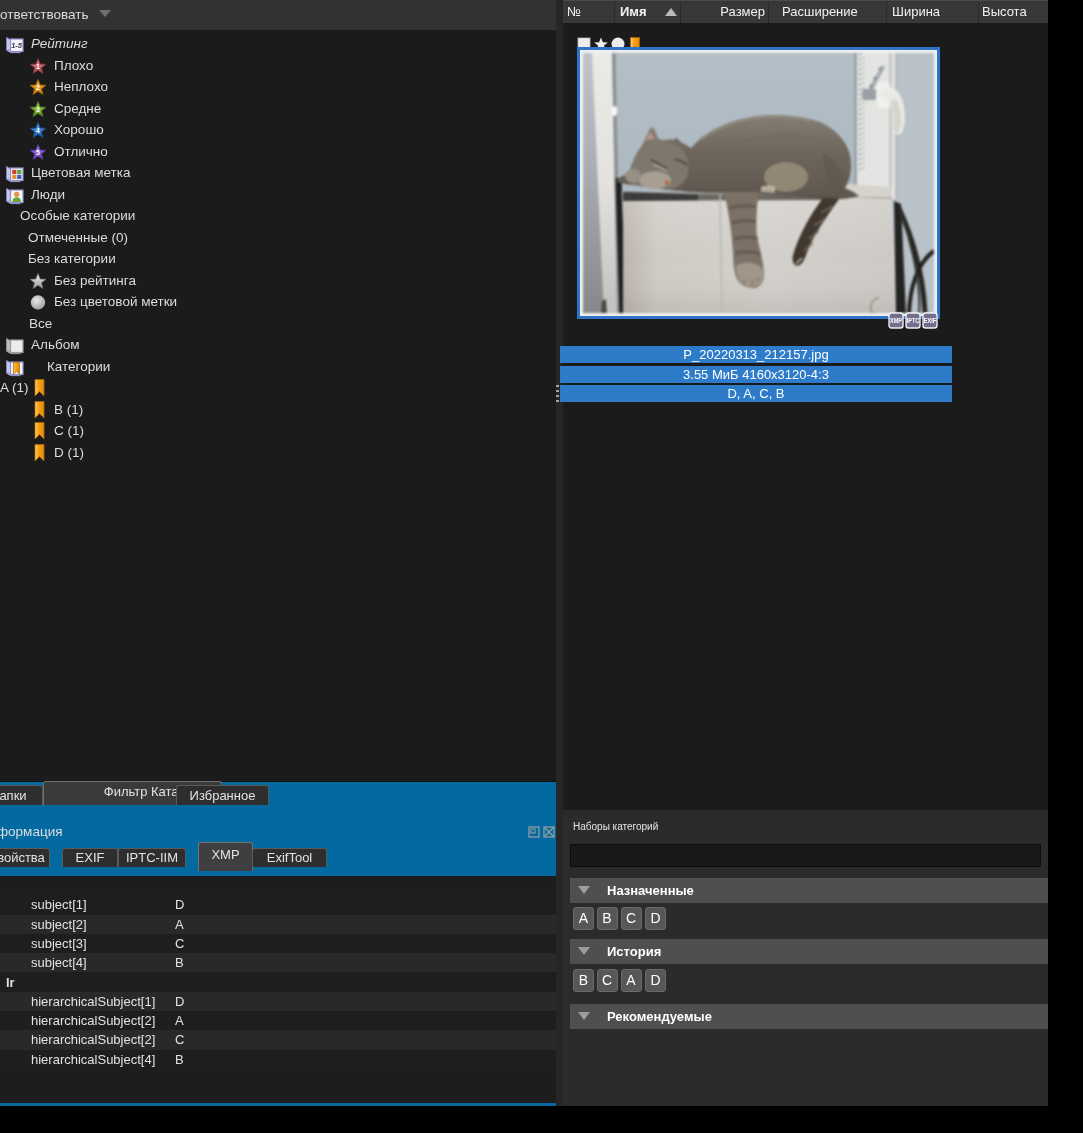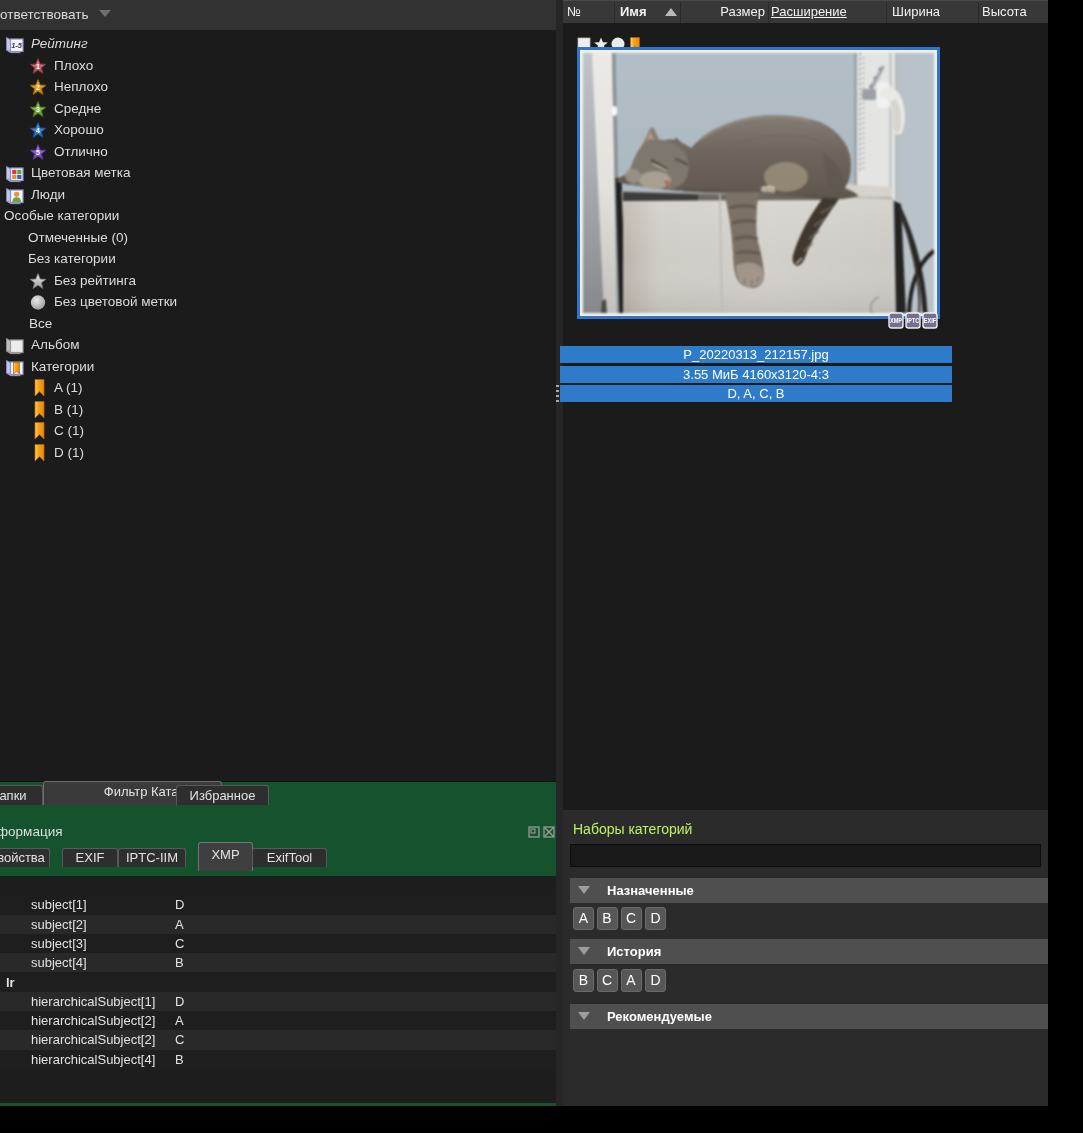--- a/index.html
+++ b/index.html
@@ -17,21 +17,21 @@
 #rtop{left:563px;top:0;width:485px;height:810px;background:#1b1b1b;}
 #rhead{position:absolute;left:0;top:0;width:485px;height:22px;background:#383838;border-top:1px solid #4a4a4a;}
 #rhead .c{position:absolute;top:0;height:22px;line-height:21px;color:#f2f2f2;font-size:13px;}
 #rhead .sep{position:absolute;top:1px;width:1px;height:21px;background:#2a2a2a;}
 
 #selbox{position:absolute;left:14px;top:47px;width:363px;height:272px;background:#2f74c8;}
 #selwhite{position:absolute;left:17px;top:50px;width:357px;height:266px;background:#f0f0f0;}
 #photo{position:absolute;left:20px;top:53px;width:351px;height:260px;filter:blur(0.8px);}
 .bar{position:absolute;left:-3px;width:392px;height:17px;background:#2e7cc9;color:#fff;font-size:13px;text-align:center;line-height:17px;}
 
-#lbot{left:0;top:781px;width:556px;height:325px;background:#14532d;}
+#lbot{left:0;top:781px;width:556px;height:325px;background:#0369a1;}
 .tab{position:absolute;background:#2e2e2e;border:1px solid #5a5a5a;border-bottom:none;border-radius:3px 3px 0 0;color:#e2e2e2;font-size:13px;text-align:center;}
 
 .irow{position:absolute;left:0;width:556px;height:19.3px;line-height:19.3px;font-size:13px;color:#e2e2e2;white-space:nowrap;}
 .irow.alt{background:#292929;}
 .irow.dark{background:#1e1e1e;}
 .irow b{position:absolute;left:6px;font-weight:bold;}
 .irow .k{position:absolute;left:31px;}
 .irow .v{position:absolute;left:175px;}
 
 #rbot{left:563px;top:810px;width:485px;height:296px;background:#2b2b2b;}
@@ -118,42 +118,42 @@
           <rect x="8.2" y="5.8" width="4.2" height="4.2" fill="#d43c30"></rect>
           <rect x="13.2" y="5.8" width="4.2" height="4.2" fill="#58a83a"></rect>
           <rect x="8.2" y="10.8" width="4.2" height="4.2" fill="#e8902a"></rect>
           <rect x="13.2" y="10.8" width="4.2" height="4.2" fill="#3a62c8"></rect>
         </svg><span style="margin-left:31px">Цветовая метка</span></div>
     <div class="trow" style="left:0;top:183.5px;"><svg style="left:4px" width="21" height="21" viewBox="0 0 21 21">
           <use href="#book"></use>
           <circle cx="12.7" cy="8.3" r="2.6" fill="#e8953a"></circle>
           <path d="M8.3 16 Q8.3 11.2 12.7 11.2 Q17.1 11.2 17.1 16 Z" fill="#68a83c"></path>
         </svg><span style="margin-left:31px">Люди</span></div>
-    <div class="trow" style="left:0;top:205px;"><span style="margin-left:4px">Особые категории</span></div>
+    <div class="trow" style="left:0;top:205px;"><span style="margin-left:20px">Особые категории</span></div>
     <div class="trow" style="left:0;top:226.5px;"><span style="margin-left:28px">Отмеченные (0)</span></div>
     <div class="trow" style="left:0;top:248px;text-align:right;"><span style="margin-left:28px">Без категории</span></div>
     <div class="trow" style="left:0;top:269.5px;"><svg style="left:29px" width="18" height="18" viewBox="0 0 18 18">
           <use href="#star" fill="url(#gs)" stroke="#787878" stroke-width="0.8"></use>
         </svg><span style="margin-left:54px">Без рейтинга</span></div>
     <div class="trow" style="left:0;top:291px;"><svg style="left:29px" width="18" height="18" viewBox="0 0 18 18">
           <circle cx="9" cy="9.5" r="7.2" fill="url(#gc)"></circle>
         </svg><span style="margin-left:54px">Без цветовой метки</span></div>
     <div class="trow" style="left:0;top:312.5px;"><span style="margin-left:29px">Все</span></div>
     <div class="trow" style="left:0;top:334px;"><svg style="left:4px" width="21" height="21" viewBox="0 0 21 21">
           <path d="M2.5 2.5 L7 5 L7 17.5 L2.5 15 Z" fill="#bcbcbc" stroke="#8a8a8a" stroke-width="1"></path>
           <path d="M2.5 15.2 L7 17.7 L16.5 17.7 L12.5 15.2 Z" fill="#cccccc" stroke="#8a8a8a" stroke-width="0.8"></path>
           <rect x="6.5" y="4" width="12.5" height="12.5" fill="#ececec" stroke="#9a9a9a" stroke-width="1.2"></rect>
         </svg><span style="margin-left:31px">Альбом</span></div>
-    <div class="trow" style="left:0;top:355.5px;"><svg style="left:4px" width="21" height="21" viewBox="0 0 21 21">
+    <div class="trow" style="left:0;top:355.5px;padding-left:16px;"><svg style="left:4px" width="21" height="21" viewBox="0 0 21 21">
           <use href="#book"></use>
           <path d="M9.5 4.5 L15.5 4.5 L15.5 16 L12.5 13.2 L9.5 16 Z" fill="url(#gbm)" stroke="#b06a10" stroke-width="0.8"></path>
         </svg><span style="margin-left:31px">Категории</span></div>
     <div class="trow" style="left:0;top:377px;"><svg style="left:34px" width="11" height="18" viewBox="0 0 11 18">
           <path d="M1 0.5 L10 0.5 L10 17 L5.5 12.6 L1 17 Z" fill="url(#gbm)" stroke="#a8650e" stroke-width="0.8"></path>
-        </svg><span style="margin-left:54px">A (1)</span></div>
+        </svg><span style="">A (1)</span></div>
     <div class="trow" style="left:0;top:398.5px;"><svg style="left:34px" width="11" height="18" viewBox="0 0 11 18">
           <path d="M1 0.5 L10 0.5 L10 17 L5.5 12.6 L1 17 Z" fill="url(#gbm)" stroke="#a8650e" stroke-width="0.8"></path>
         </svg><span style="margin-left:54px">B (1)</span></div>
     <div class="trow" style="left:0;top:420px;"><svg style="left:34px" width="11" height="18" viewBox="0 0 11 18">
           <path d="M1 0.5 L10 0.5 L10 17 L5.5 12.6 L1 17 Z" fill="url(#gbm)" stroke="#a8650e" stroke-width="0.8"></path>
         </svg><span style="margin-left:54px">C (1)</span></div>
     <div class="trow" style="left:0;top:441.5px;"><svg style="left:34px" width="11" height="18" viewBox="0 0 11 18">
           <path d="M1 0.5 L10 0.5 L10 17 L5.5 12.6 L1 17 Z" fill="url(#gbm)" stroke="#a8650e" stroke-width="0.8"></path>
         </svg><span style="margin-left:54px">D (1)</span></div>
   </div>
@@ -162,21 +162,21 @@
 <div class="abs" style="left:556px;top:385px;width:3px;height:20px;background:repeating-linear-gradient(to bottom,#a8a8a8 0 2px,transparent 2px 5px);"></div>
 <div class="abs" style="left:563px;top:1000px;width:3px;height:32px;background:repeating-linear-gradient(to bottom,#9e9e9e 0 2px,transparent 2px 5px);"></div>
 <div class="abs" id="rtop">
   <div id="rhead">
     <span class="c" style="left:4px;">№</span>
     <span class="c" style="left:57px;font-weight:bold;">Имя</span>
     <svg style="position:absolute;left:101px;top:6px" width="14" height="10" viewBox="0 0 14 10">
         <path d="M7 1 L13 9 L1 9 Z" fill="#b9b9b9"></path>
       </svg>
     <span class="c" style="left:117px;width:85px;text-align:right;">Размер</span>
-    <span class="c" style="left:208px;text-decoration:underline;">Расширение</span>
+    <span class="c" style="left:219px;">Расширение</span>
     <span class="c" style="left:329px;">Ширина</span>
     <span class="c" style="left:419px;">Высота</span>
     <span class="sep" style="left:51px"></span>
       <span class="sep" style="left:117px"></span>
       <span class="sep" style="left:205px"></span>
       <span class="sep" style="left:323px"></span>
       <span class="sep" style="left:415px"></span>
   </div>
   <div style="position:absolute;left:14px;top:37px;width:70px;height:14px">
     <svg width="70" height="14" viewBox="0 0 70 14">
@@ -352,21 +352,21 @@
   <div class="irow alt" style="top:249.4px;">
       <span class="k">hierarchicalSubject[2]</span>
       <span class="v">C</span>
     </div>
   <div class="irow dark" style="top:268.7px;">
       <span class="k">hierarchicalSubject[4]</span>
       <span class="v">B</span>
     </div>
 </div>
 <div class="abs" id="rbot">
-  <div style="position:absolute;left:10px;top:11px;color:#bef264;font-size:14px;">Наборы категорий</div>
+  <div style="position:absolute;left:10px;top:11px;color:#e5e5e5;font-size:10px;">Наборы категорий</div>
   <div style="position:absolute;left:7px;top:34px;width:469px;height:21px;background:#191919;border:1px solid #0d0d0d;"></div>
   <div class="shead" style="top:68px;"><span class="tri"></span><span style="margin-left:37px">Назначенные</span></div>
   <div class="cbtn" style="left:10px;top:96.5px;">A</div>
   <div class="cbtn" style="left:33.5px;top:96.5px;">B</div>
   <div class="cbtn" style="left:57.5px;top:96.5px;">C</div>
   <div class="cbtn" style="left:82px;top:96.5px;">D</div>
   <div class="shead" style="top:129px;"><span class="tri"></span><span style="margin-left:37px">История</span></div>
   <div class="cbtn" style="left:10px;top:159px;">B</div>
   <div class="cbtn" style="left:33.5px;top:159px;">C</div>
   <div class="cbtn" style="left:57.5px;top:159px;">A</div>

